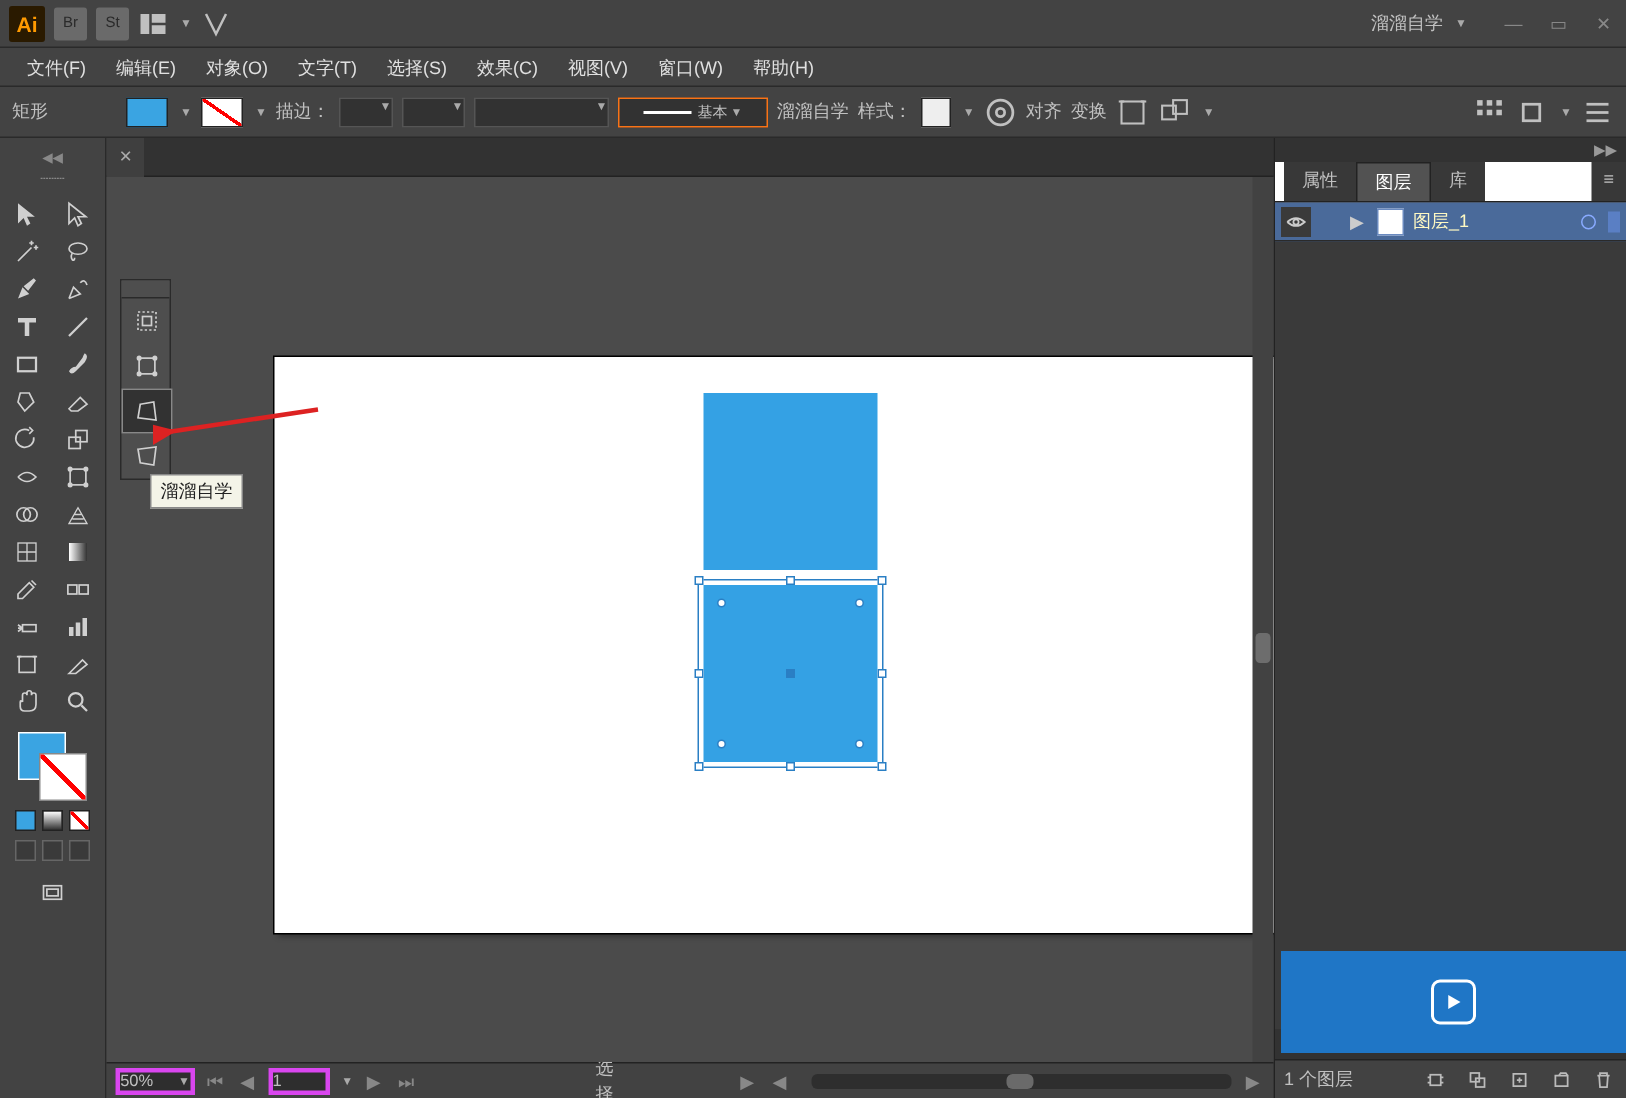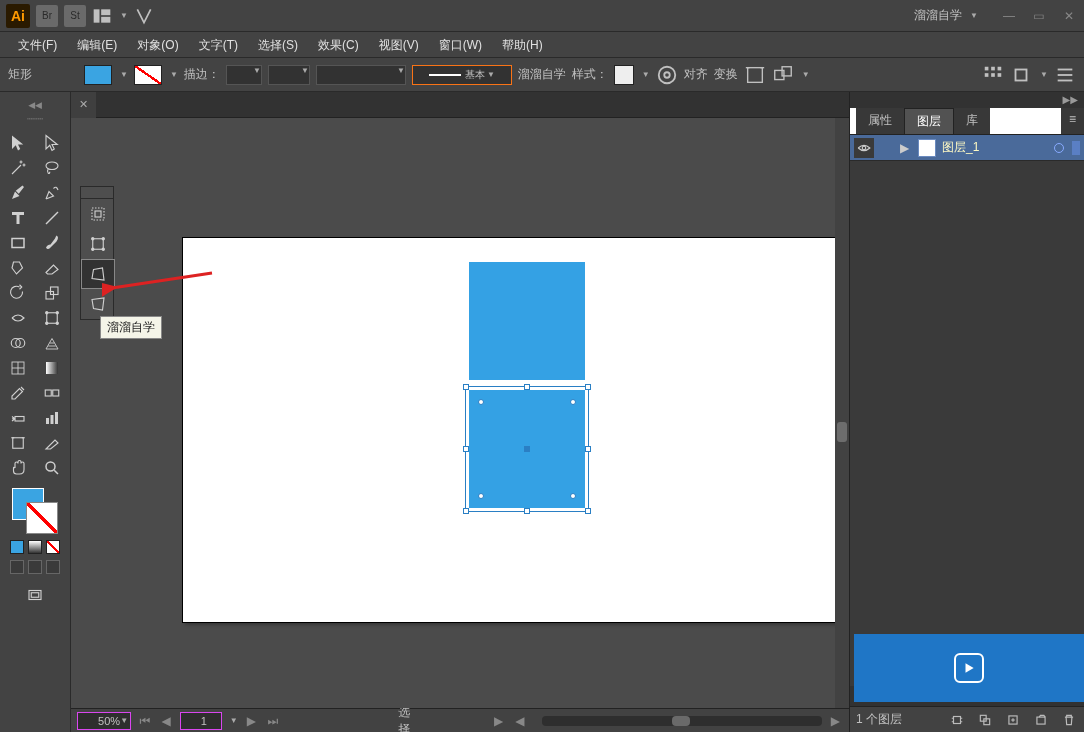--- a/index.html
+++ b/index.html
@@ -251,22 +251,22 @@
 
     
     .statusbar {
       height: 24px; background:#424242;
       display:flex; align-items:center;
       padding: 0 6px; gap:6px;
       border-top:1px solid #222;
       color:#c0c0c0;
     }
     .status-field {
-      background:#2e2e2e; border:1px solid #d946ef;
-      height:18px; padding: 0 20px; display:flex; align-items:center;
+      background:#2e2e2e; border:3px solid #d946ef;
+      height:18px; padding: 0 0; display:flex; align-items:center;
       font-size:11px;
     }
     .status-btn { width:16px; height:16px; display:flex; align-items:center; justify-content:center; color:#888; }
     .hscroll-track { flex:0 0 280px; height:10px; background:#2e2e2e; border-radius:4px; position:relative; margin-left:8px; }
     .hscroll-thumb { position:absolute; left:130px; width:18px; top:0; bottom:0; background:#6a6a6a; border-radius:4px;}
 
     
     .right-col {
       width: 248px; background:#323232;
       display:flex; flex-direction:column;

